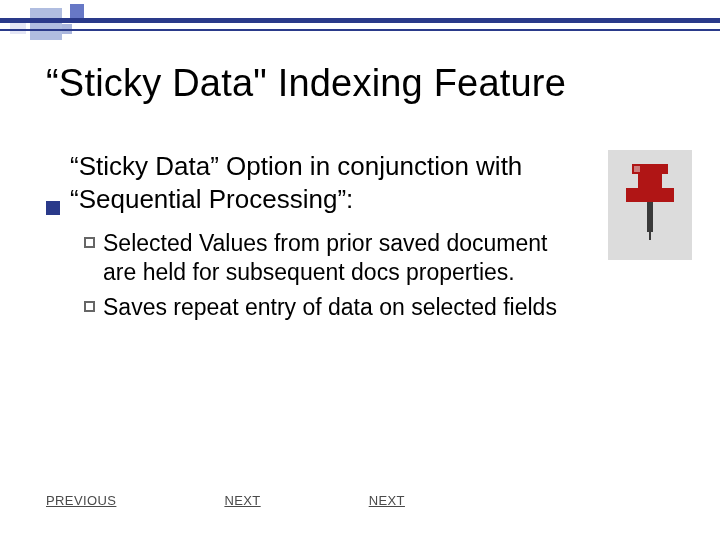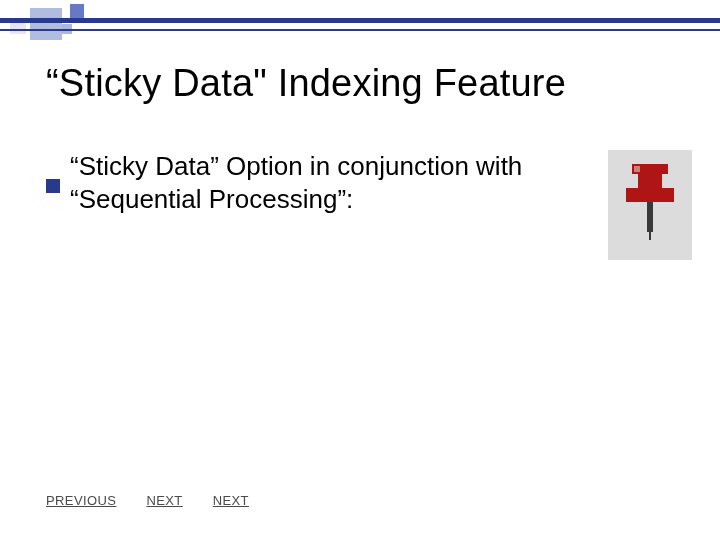--- a/index.html
+++ b/index.html
@@ -8,30 +8,30 @@
   .hline { position: absolute; left: 0; background: #2a3a8a; }
   .hline.thick { top: 18px; height: 5px; width: 720px; }
   .hline.thin  { top: 29px; height: 2px; width: 720px; }
   .sq { position: absolute; background: #d6dbe8; }
   .sq.a { top: 8px; left: 30px; width: 32px; height: 32px; background: #b0bde0; }
   .sq.b { top: 18px; left: 10px; width: 16px; height: 16px; background: #e4e6f5; }
   .sq.c { top: 4px;  left: 70px; width: 14px; height: 14px; background: #6778c6; }
   .sq.d { top: 24px; left: 62px; width: 10px; height: 10px; background: #aab6dd; }
   .slide-title { position: absolute; top: 62px; left: 46px; font-size: 38px; color: #000; font-weight: 400; letter-spacing: 0.2px; }
   .content { position: absolute; top: 150px; left: 46px; width: 628px; }
-  .bullet-lvl1 { display: flex; align-items: center; margin-bottom: 14px; }
+  .bullet-lvl1 { display: flex; align-items: flex-end; margin-bottom: 14px; }
   .sq-bullet { width: 14px; height: 14px; background: #2a3a8a; flex-shrink: 0; margin-top: 7px; margin-right: 10px; }
   .lvl1-text { font-size: 26px; line-height: 1.25; color: #000; max-width: 480px; }
   .sub-list { margin-left: 38px; margin-top: 8px; }
   .bullet-lvl2 { display: flex; align-items: flex-start; margin-bottom: 6px; }
   .box-bullet { width: 11px; height: 11px; border: 2px solid #666; flex-shrink: 0; margin-top: 8px; margin-right: 8px; background: transparent; }
   .lvl2-text { font-size: 23px; line-height: 1.25; color: #000; max-width: 470px; }
   .pushpin-icon { position: absolute; top: 150px; right: 28px; width: 84px; height: 110px; background: #dcdcdc; display: flex; align-items: flex-start; justify-content: center; padding-top: 8px; }
   .pin-svg { width: 60px; height: 84px; }
-  .nav-links { position: absolute; bottom: 32px; left: 46px; display: flex; gap: 30px; justify-content: space-between; }
+  .nav-links { position: absolute; bottom: 32px; left: 46px; display: flex; gap: 108px; justify-content: space-between; }
   .nav-link { font-size: 13px; color: #4a4a4a; text-decoration: underline; letter-spacing: 0.4px; cursor: pointer; }
 </style>
 </head>
 <body>
 
 <div class="top-deco">
   <div class="sq a"></div>
   <div class="sq b"></div>
   <div class="sq c"></div>
   <div class="sq d"></div>
@@ -41,20 +41,30 @@
 
 <div class="slide-title">“Sticky Data" Indexing Feature</div>
 
 <div class="content">
 
   <div class="bullet-lvl1">
     <div class="sq-bullet"></div>
     <div class="lvl1-text">“Sticky Data” Option in conjunction with “Sequential Processing”:</div>
   </div>
 
+  <div class="sub-list">
+    <div class="bullet-lvl2">
+      <div class="box-bullet"></div>
+      <div class="lvl2-text">Selected Values from prior saved document are held for subsequent docs properties.</div>
+    </div>
+    <div class="bullet-lvl2">
+      <div class="box-bullet"></div>
+      <div class="lvl2-text">Saves repeat entry of data on selected fields</div>
+    </div>
+  </div>
 
 </div>
 
 <div class="pushpin-icon">
   <svg class="pin-svg" viewBox="0 0 60 84">
     <rect x="12" y="6" width="36" height="10" fill="#b01515"></rect>
     <rect x="18" y="16" width="24" height="14" fill="#b01515"></rect>
     <rect x="6" y="30" width="48" height="14" fill="#b01515"></rect>
     <rect x="27" y="44" width="6" height="30" fill="#3a3a3a"></rect>
     <rect x="14" y="8" width="6" height="6" fill="#e8e8e8" opacity="0.5"></rect>

